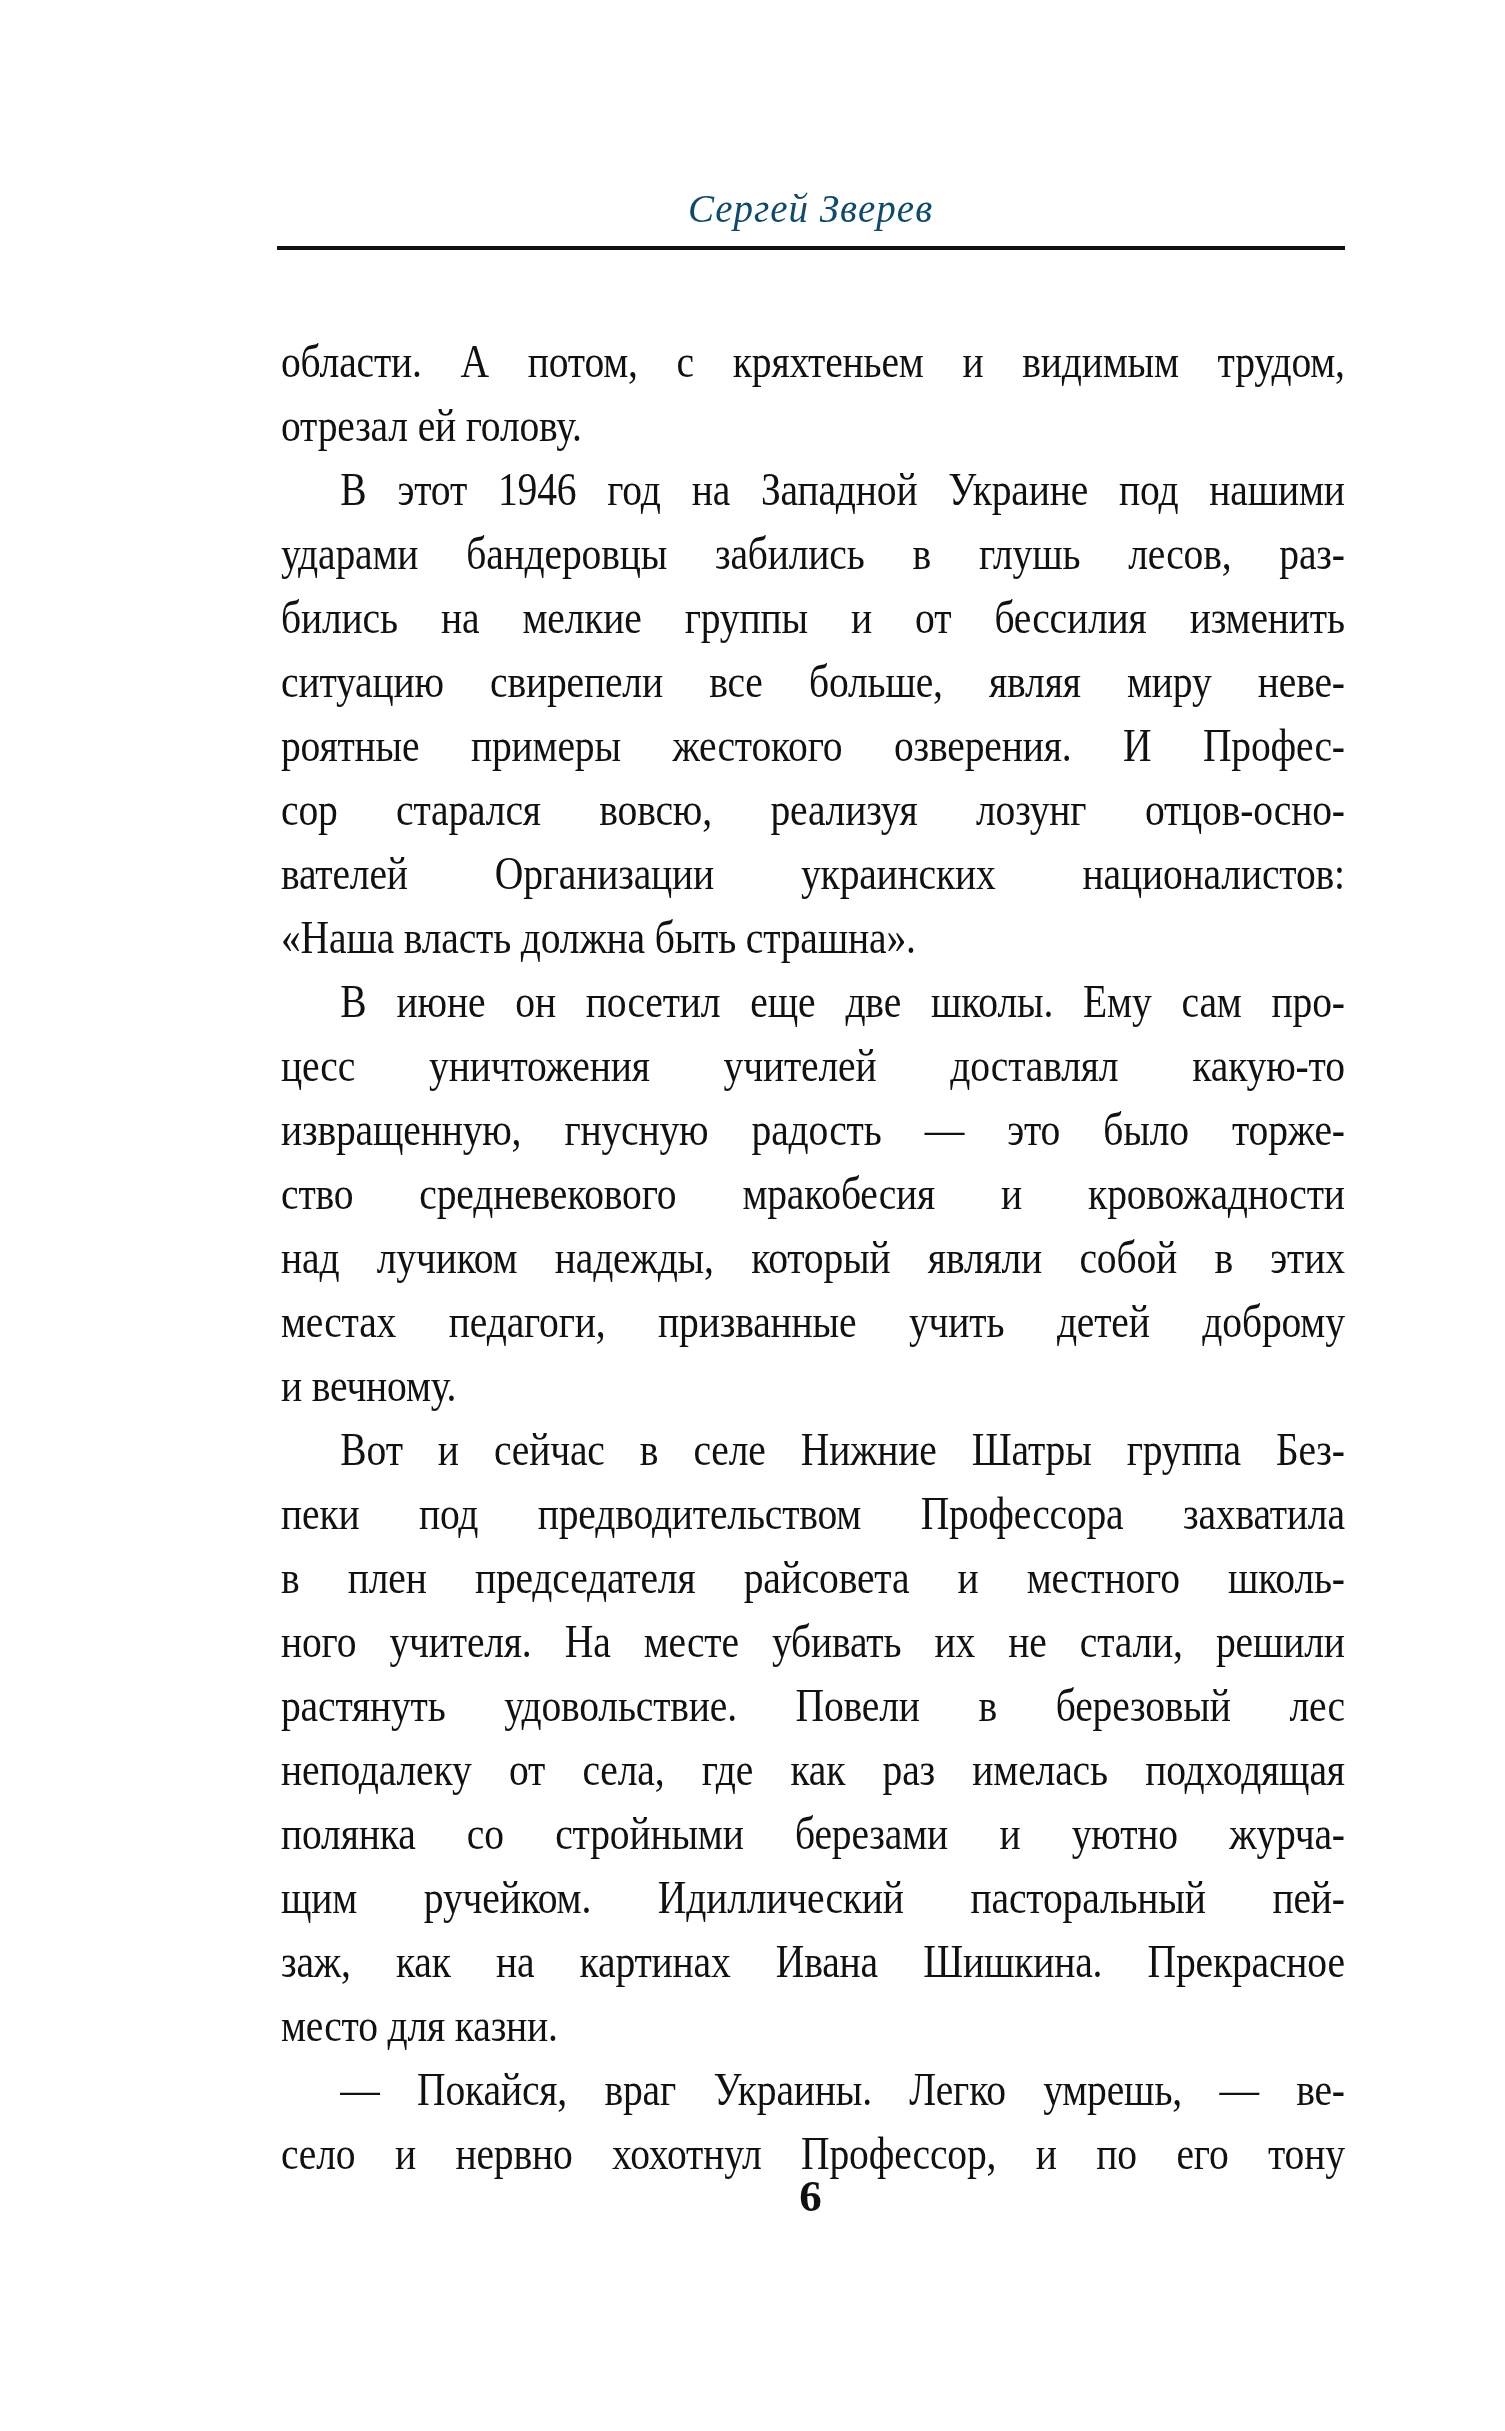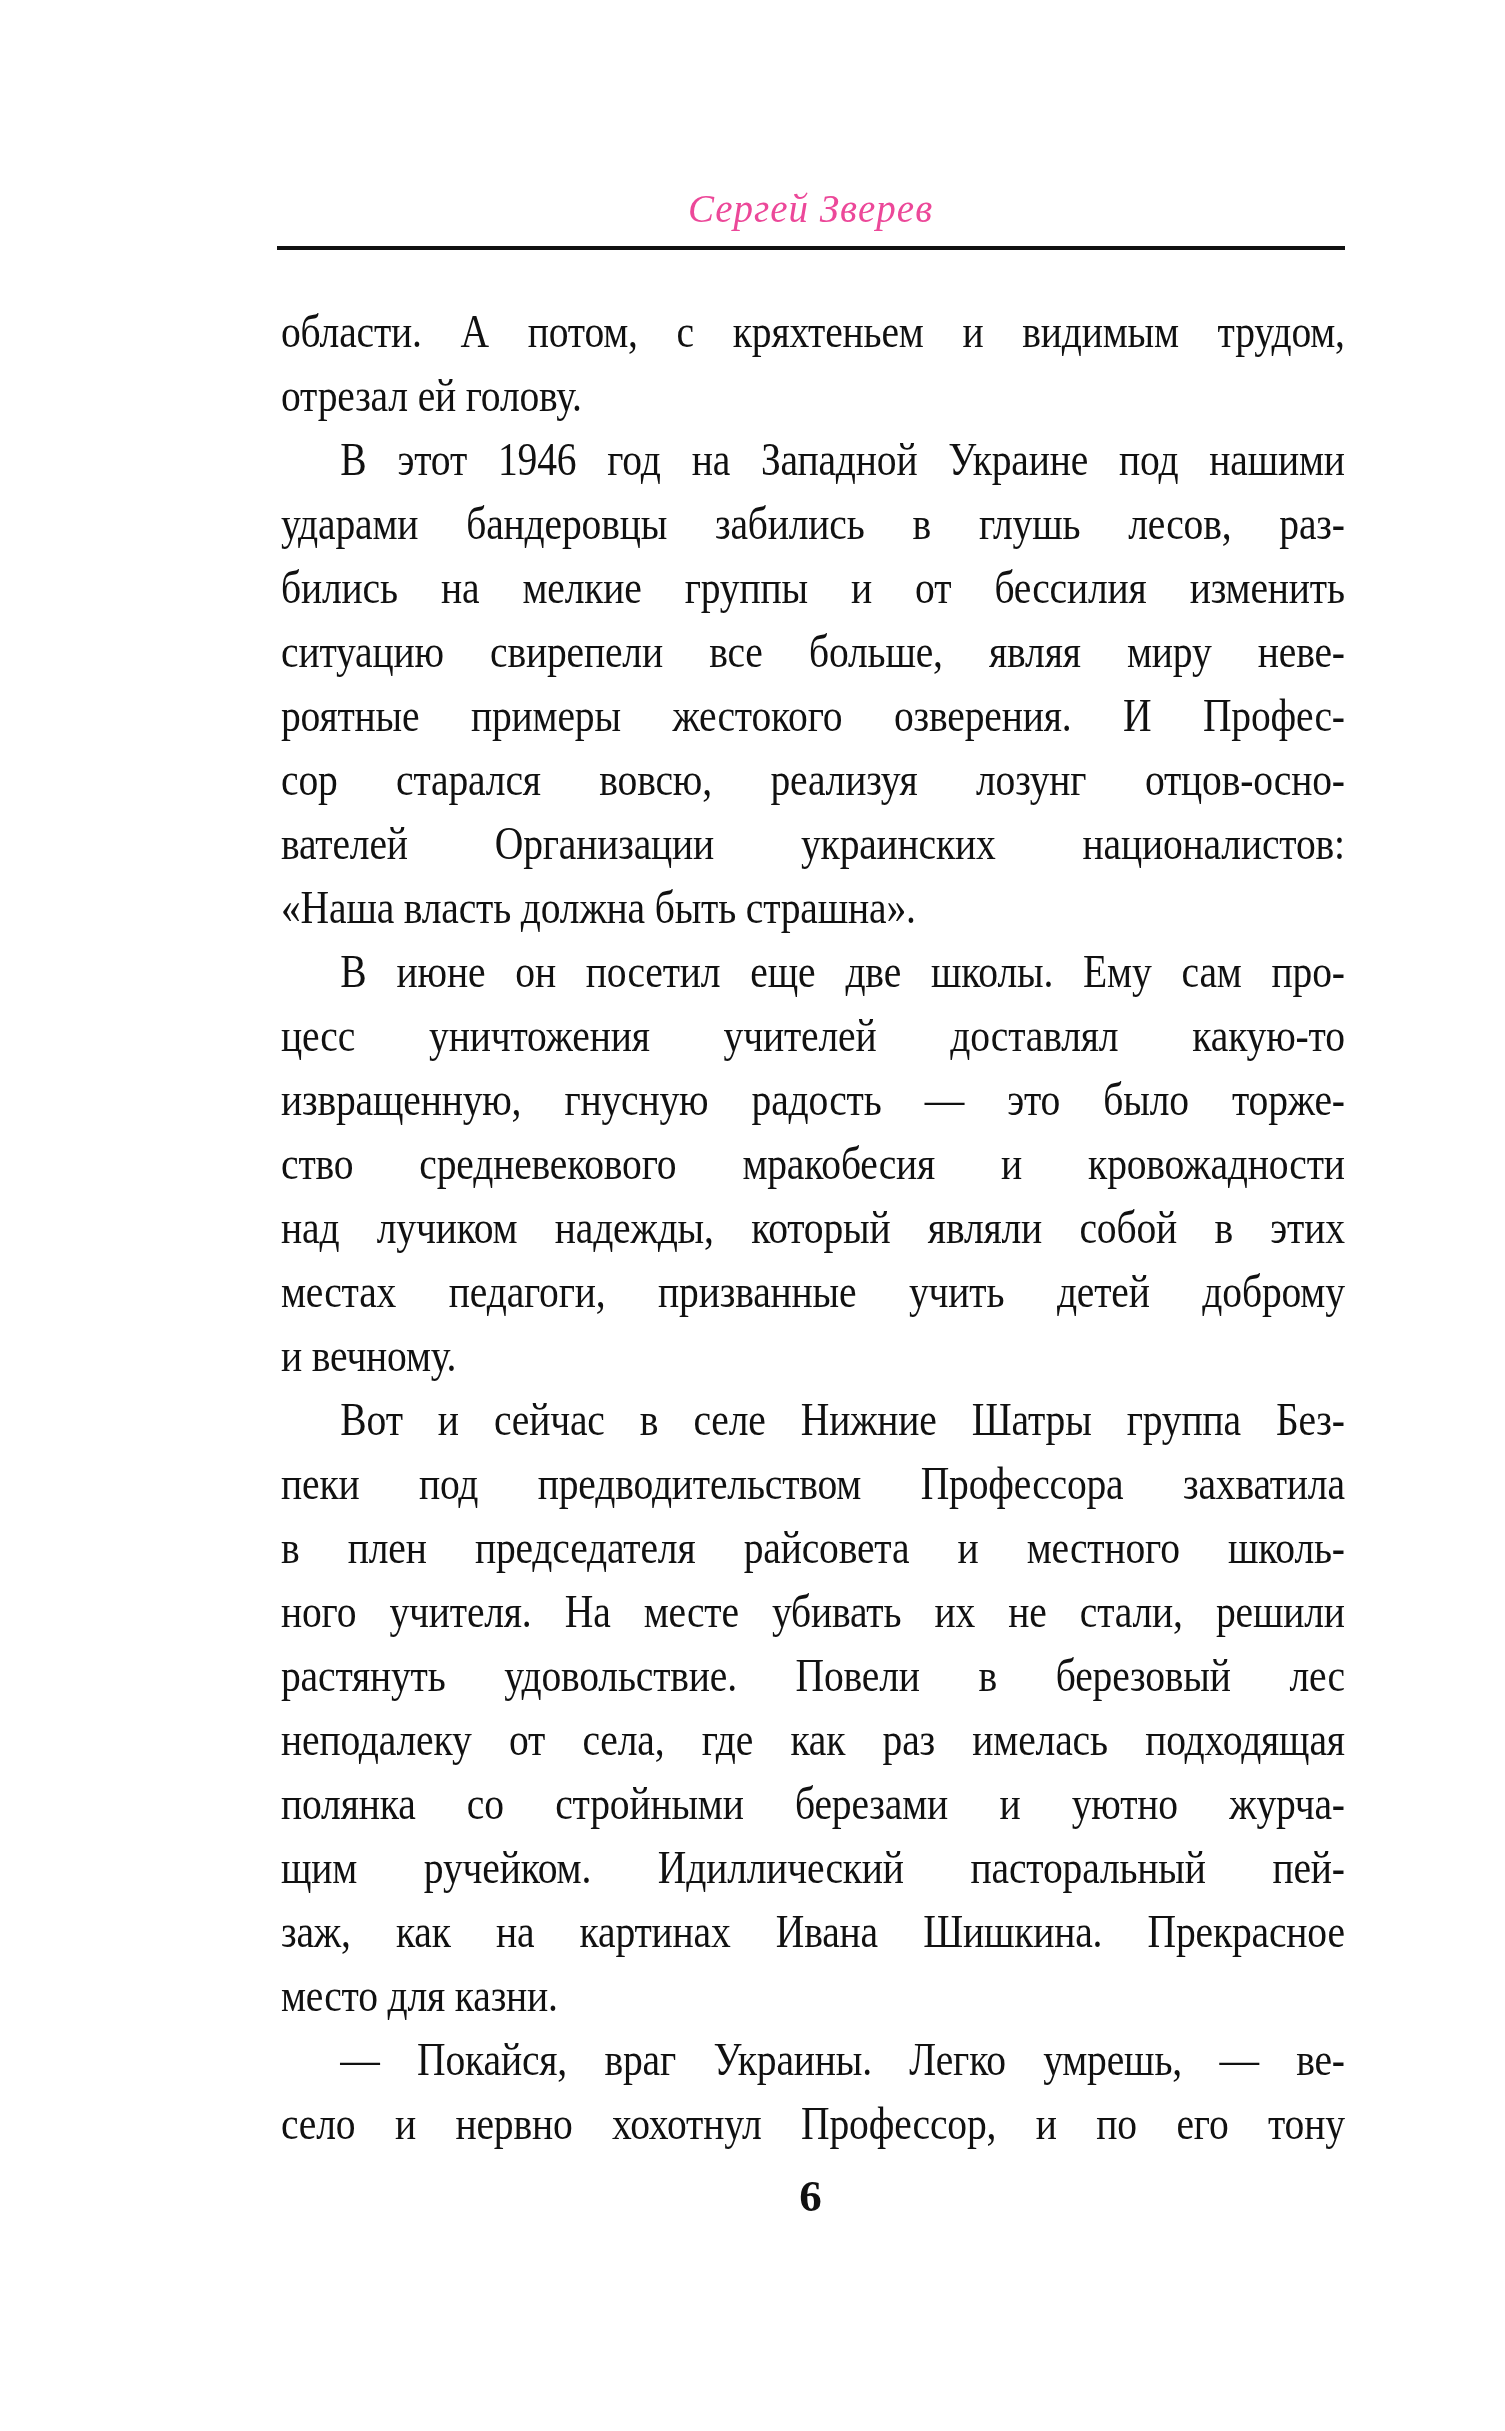--- a/index.html
+++ b/index.html
@@ -24,34 +24,34 @@
   .running-head {
     position: absolute;
     left: 277px;
     width: 1067px;
     top: 186px;
     text-align: center;
     font-family: "Liberation Serif", "DejaVu Serif", serif;
     font-style: italic;
     font-size: 39px;
     letter-spacing: 1px;
-    color: #ec4899;
+    color: #0c4a6e;
   }
   .head-rule {
     position: absolute;
     left: 277px;
     top: 246px;
     width: 1068px;
     height: 3.9px;
     background: #111111;
   }
   .body-text {
     position: absolute;
     left: 281px;
-    top: 300px;
+    top: 330px;
     width: 1063px;
   }
   .line {
     display: block;
     height: 64px;
     line-height: 64px;
     font-size: 46px;
     white-space: nowrap;
     text-align: justify;
     text-align-last: justify;

